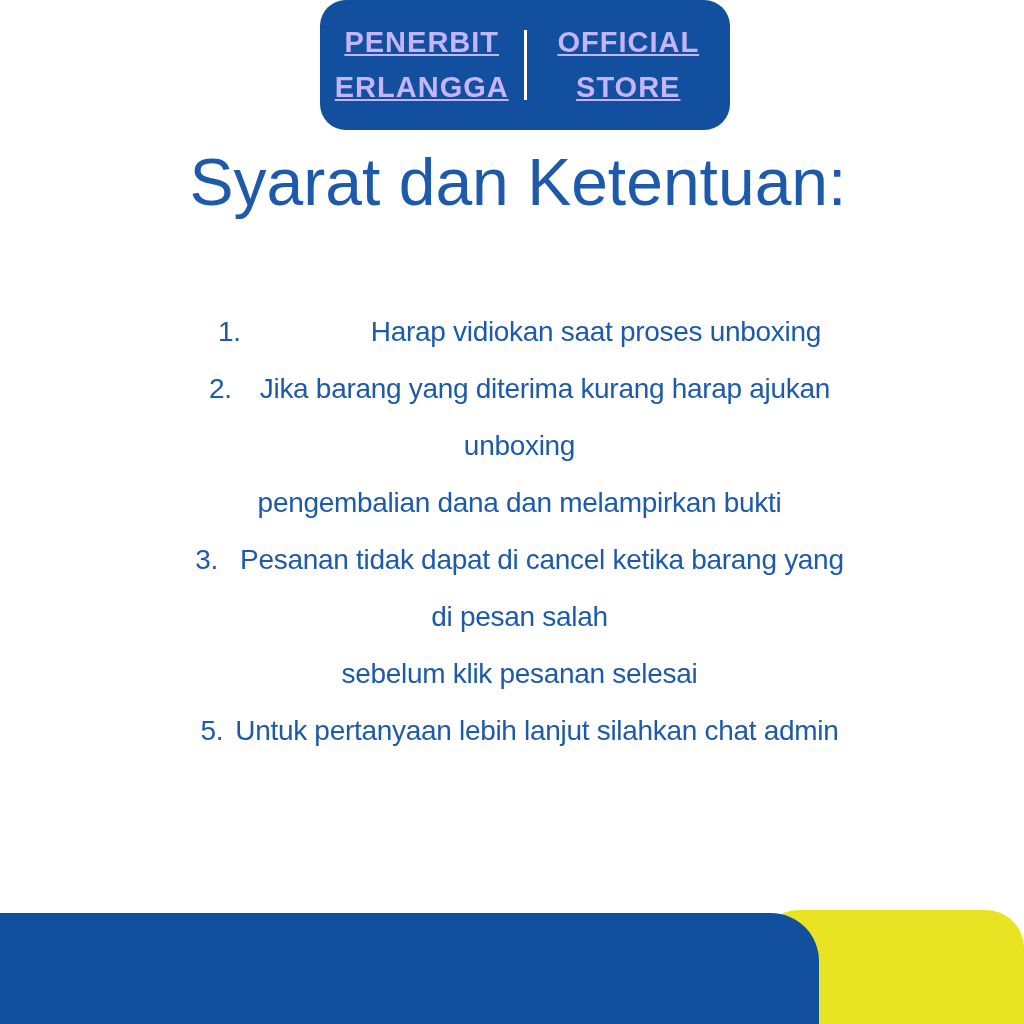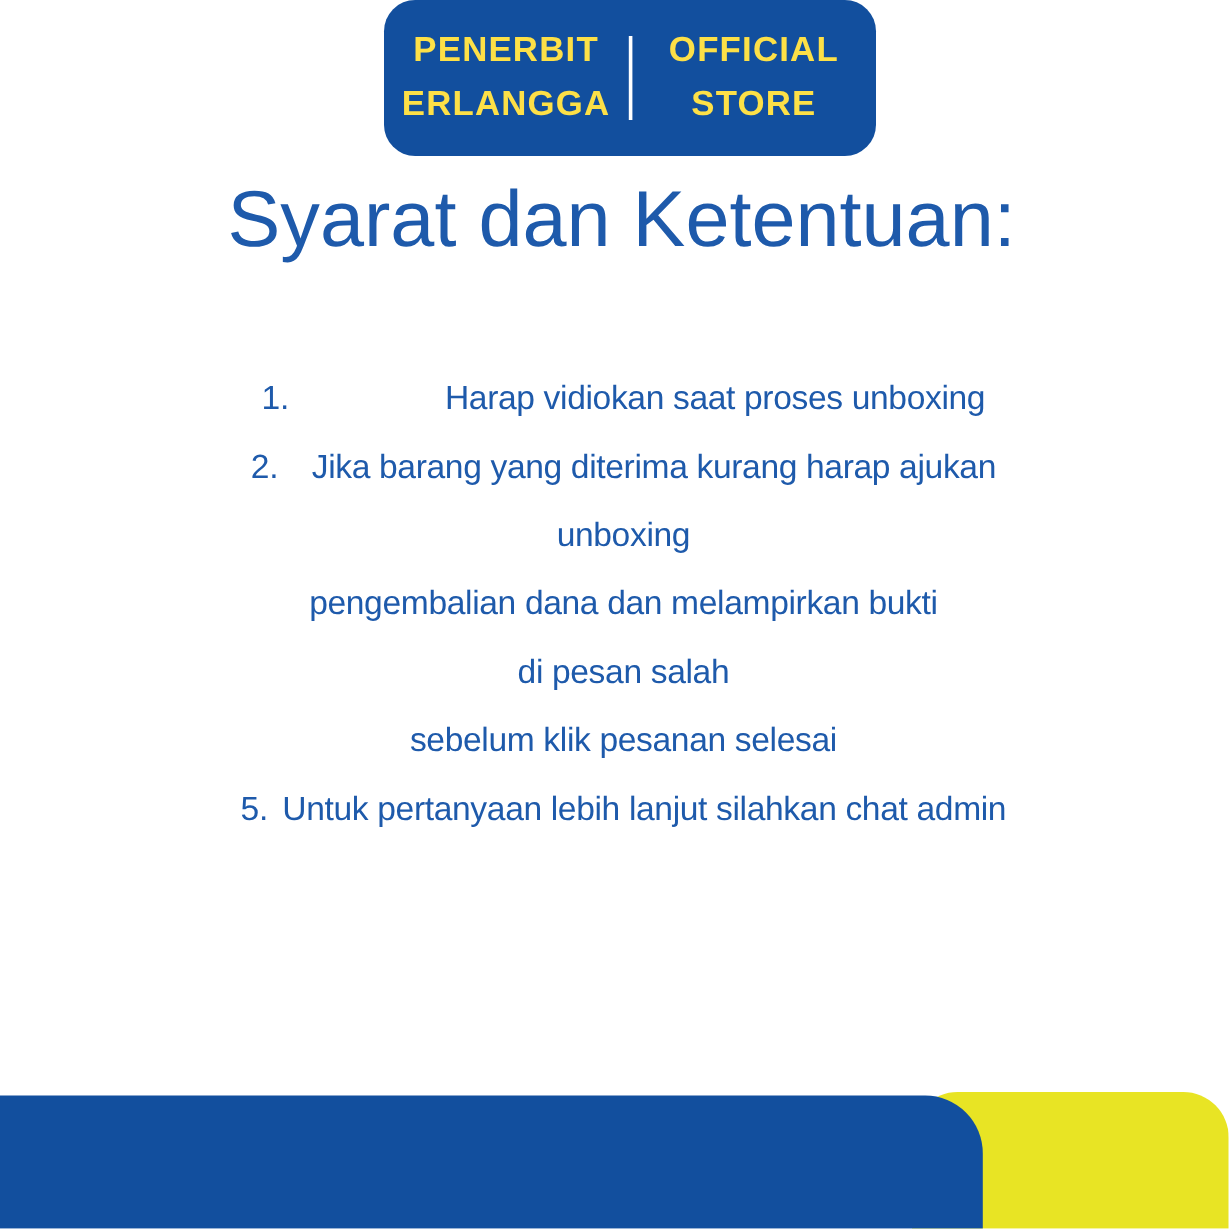--- a/index.html
+++ b/index.html
@@ -19,21 +19,22 @@
   
   .badge{
     position:absolute;
     left:320px;top:0;
     width:410px;height:130px;
     background:var(--blue);
     border-radius:26px;
     display:flex;
     align-items:center;
     justify-content:center;
-    color:#fde047;
+    color:#c4b5fd;
+    text-decoration:underline;
   }
   .badge-col{
     flex:1;
     text-align:center;
     font-weight:bold;
     font-size:29px;
     letter-spacing:1px;
     line-height:45px;
   }
   .badge-divider{
@@ -117,20 +118,21 @@
   <main class="terms" id="terms-list">
       <div class="term-item item-1">
         <div class="term-line"><span class="num">1.</span><span>Harap vidiokan saat proses unboxing</span></div>
       </div>
       <div class="term-item item-2">
         <div class="term-line"><span class="num">2.</span><span>Jika barang yang diterima kurang harap ajukan</span></div>
         <div class="term-line">unboxing</div>
         <div class="term-line">pengembalian dana dan melampirkan bukti</div>
       </div>
       <div class="term-item item-3">
+        <div class="term-line"><span class="num">3.</span><span>Pesanan tidak dapat di cancel ketika barang yang</span></div>
         <div class="term-line">di pesan salah</div>
       </div>
       <div class="term-item item-4">
         <div class="term-line">sebelum klik pesanan selesai</div>
       </div>
       <div class="term-item item-5">
         <div class="term-line"><span class="num">5.</span><span>Untuk pertanyaan lebih lanjut silahkan chat admin</span></div>
       </div>
     </main>
 

